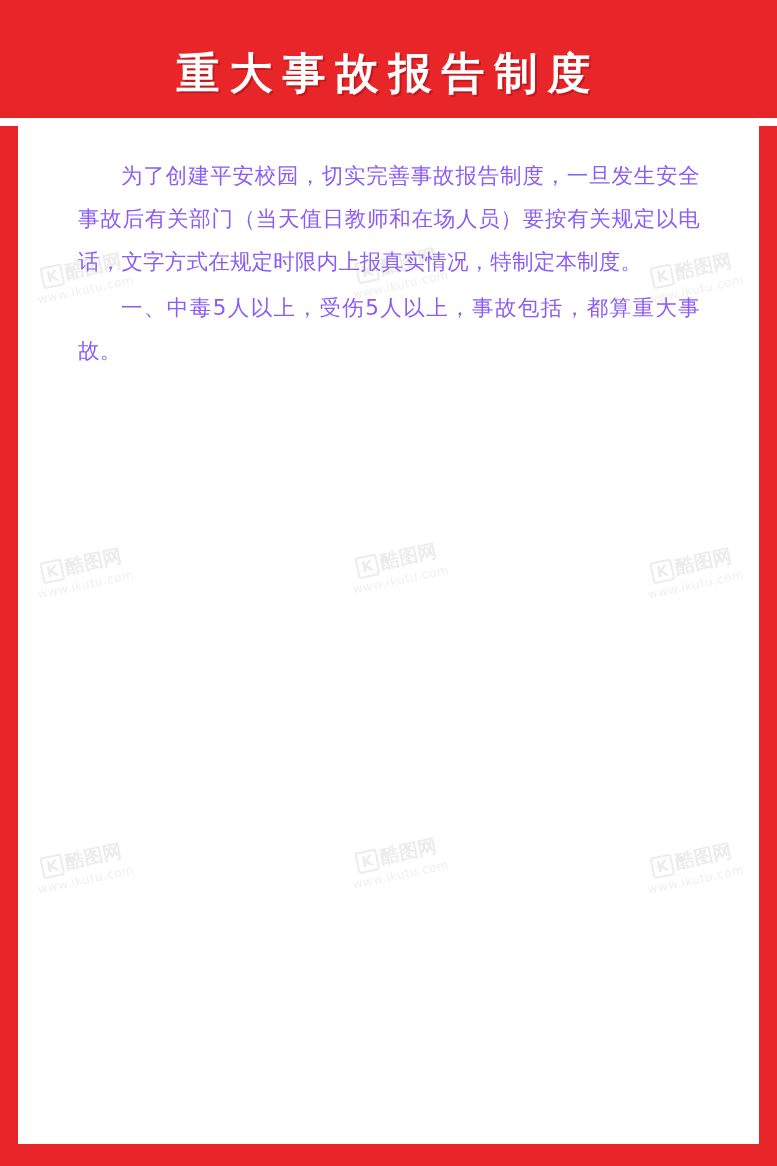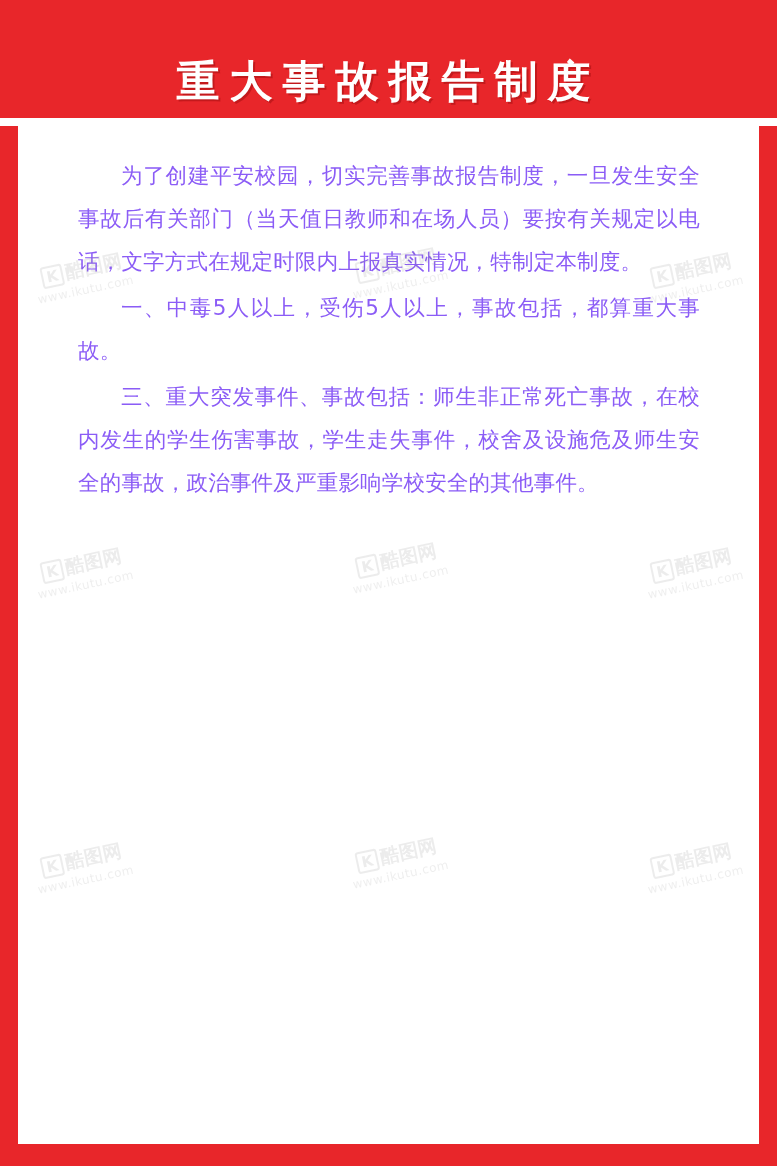--- a/index.html
+++ b/index.html
@@ -20,21 +20,21 @@
     height: 1166px;
     background: #e8262a;
     box-sizing: border-box;
     overflow: hidden;
   }
 
   
   .banner {
     position: absolute;
     left: 0;
-    top: 8px;
+    top: 0;
     width: 777px;
     height: 118px;
     background: #e8262a;
   }
 
   .banner-title {
     position: absolute;
     left: 0;
     top: 47px;
     width: 777px;
@@ -140,21 +140,20 @@
     <div class="banner-title">重大事故报告制度</div>
   </div>
 
   <div class="divider"></div>
 
   <div class="sheet">
 
     <div class="content">
       <p class="para">为了创建平安校园，切实完善事故报告制度，一旦发生安全事故后有关部门（当天值日教师和在场人员）要按有关规定以电话，文字方式在规定时限内上报真实情况，特制定本制度。</p>
       <p class="para">一、中毒5人以上，受伤5人以上，事故包括，都算重大事故。</p>
-      <p class="para">三、重大突发事件、事故包括：师生非正常死亡事故，在校内发生的学生伤害事故，学生走失事件，校舍及设施危及师生安全的事故，政治事件及严重影响学校安全的其他事件。</p>
     </div>
 
     <div class="wm-layer">
       <div class="wm" style="left:-30px; top:130px;">
         <div class="wm-main"><span class="wm-k">K</span><span>酷图网</span></div>
         <div class="wm-sub">www.ikutu.com</div>
       </div>
       <div class="wm" style="left:285px; top:125px;">
         <div class="wm-main"><span class="wm-k">K</span><span>酷图网</span></div>
         <div class="wm-sub">www.ikutu.com</div>

